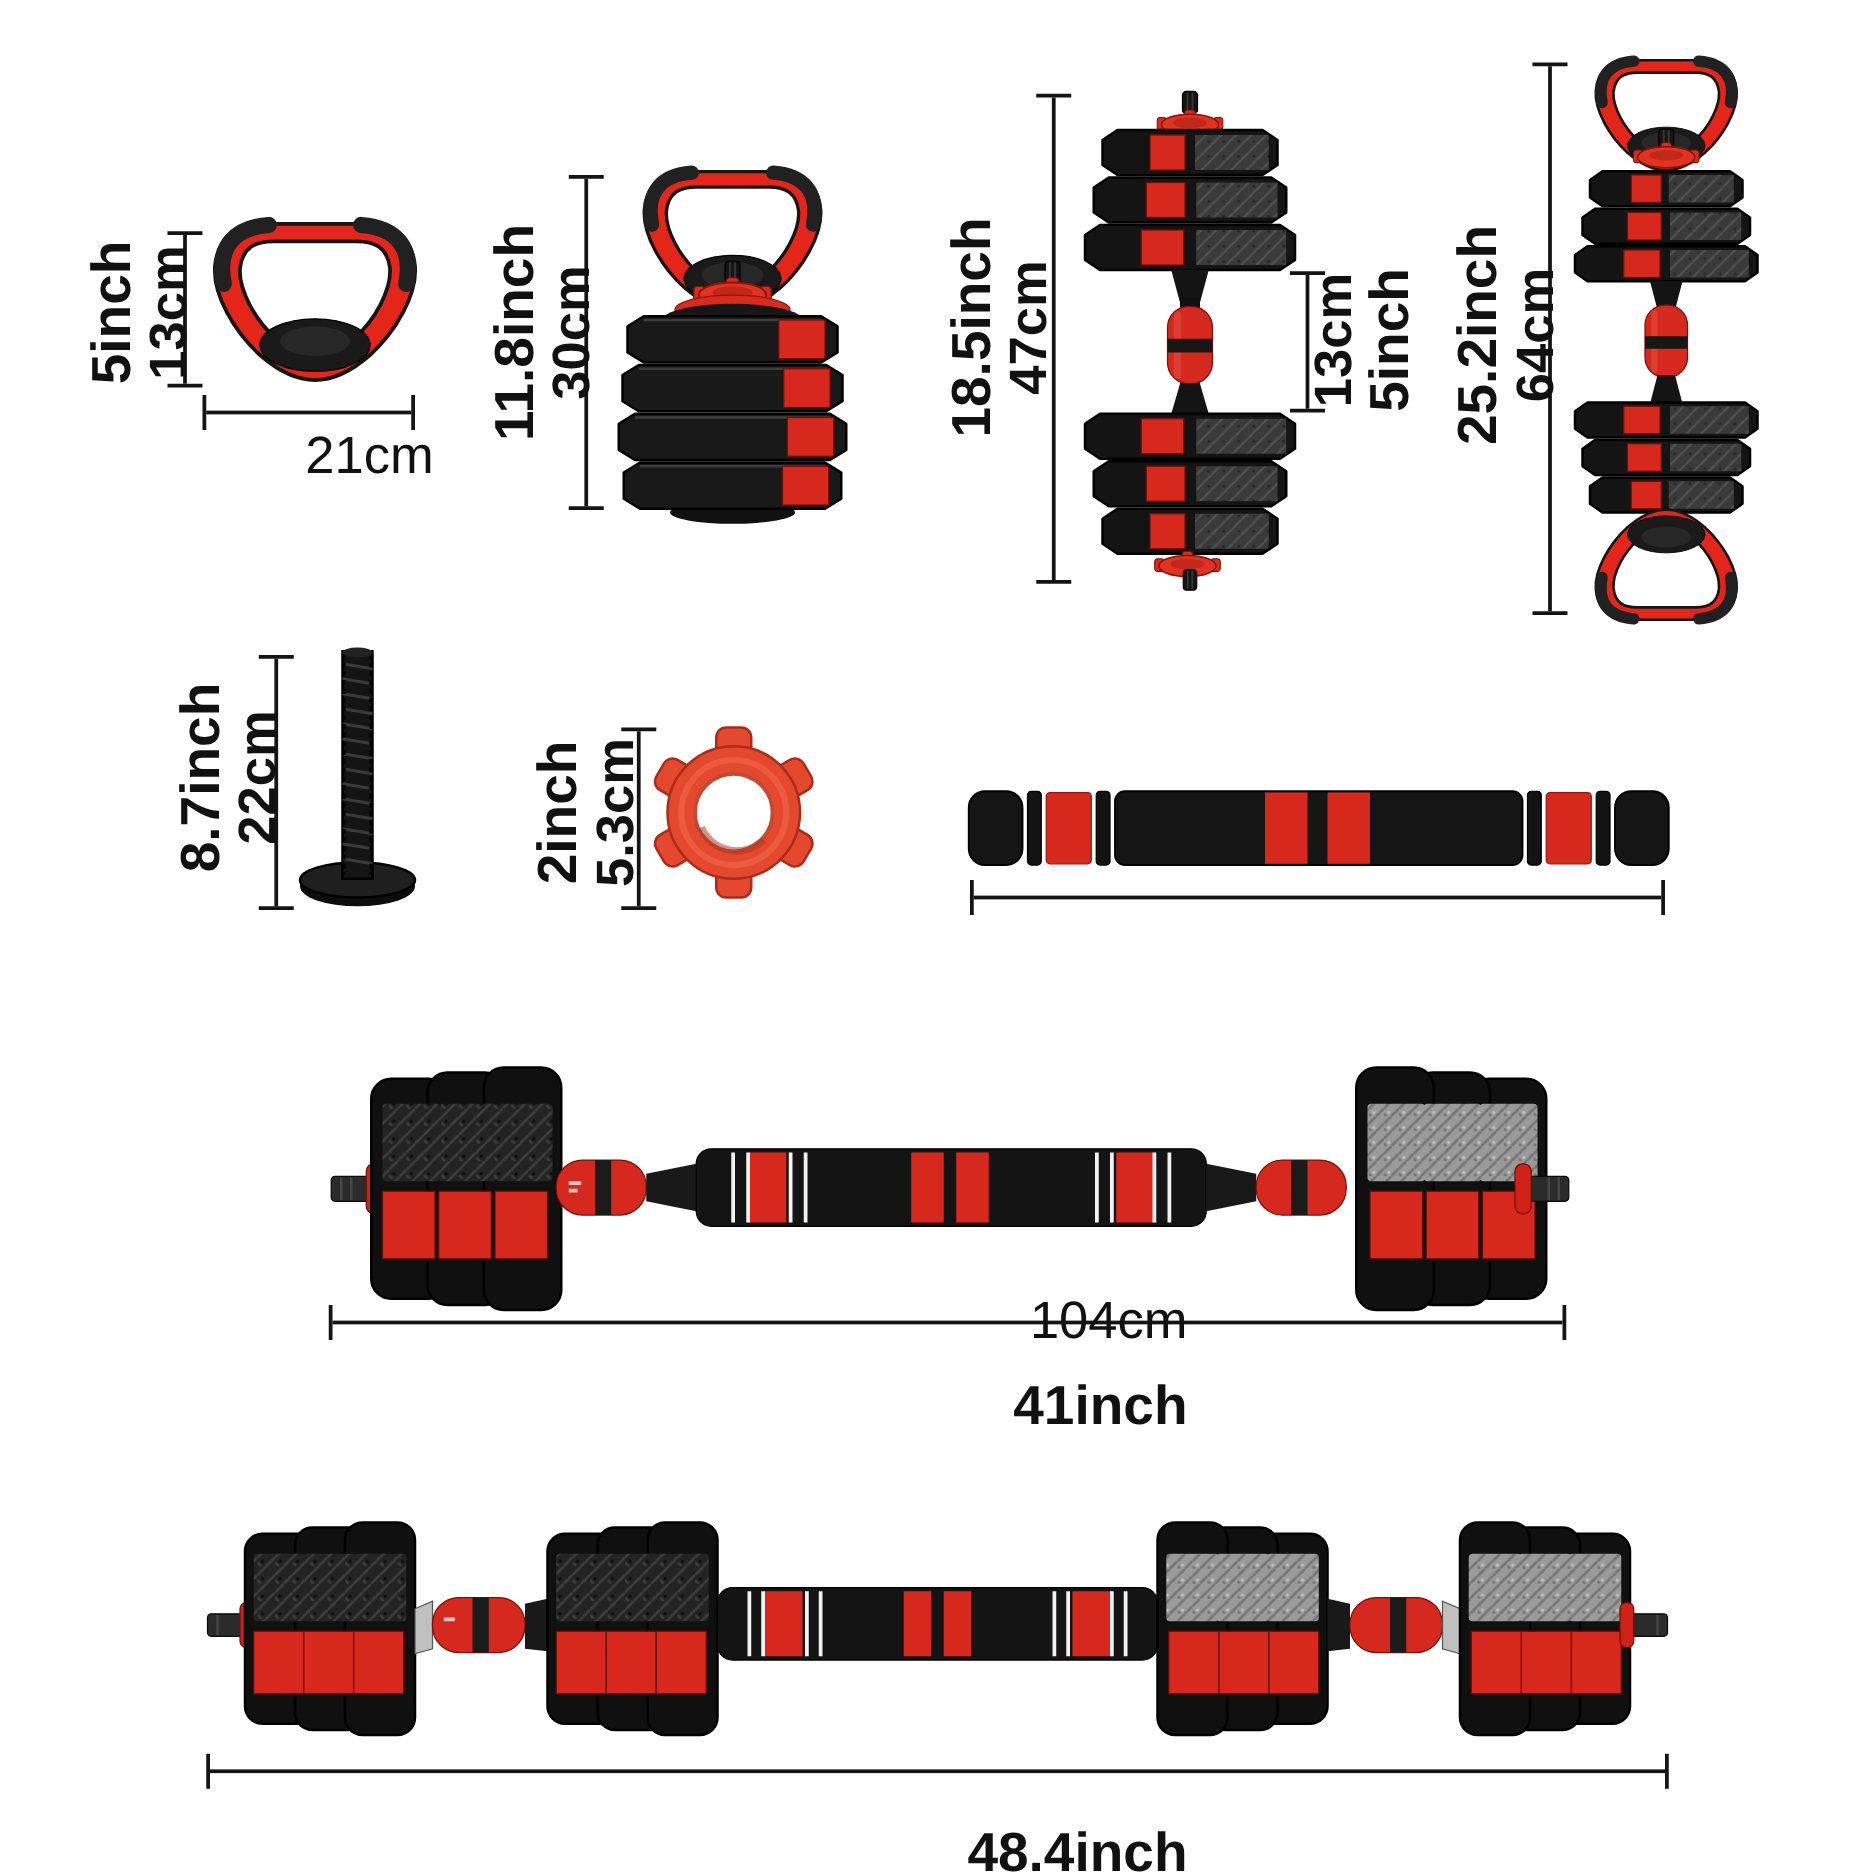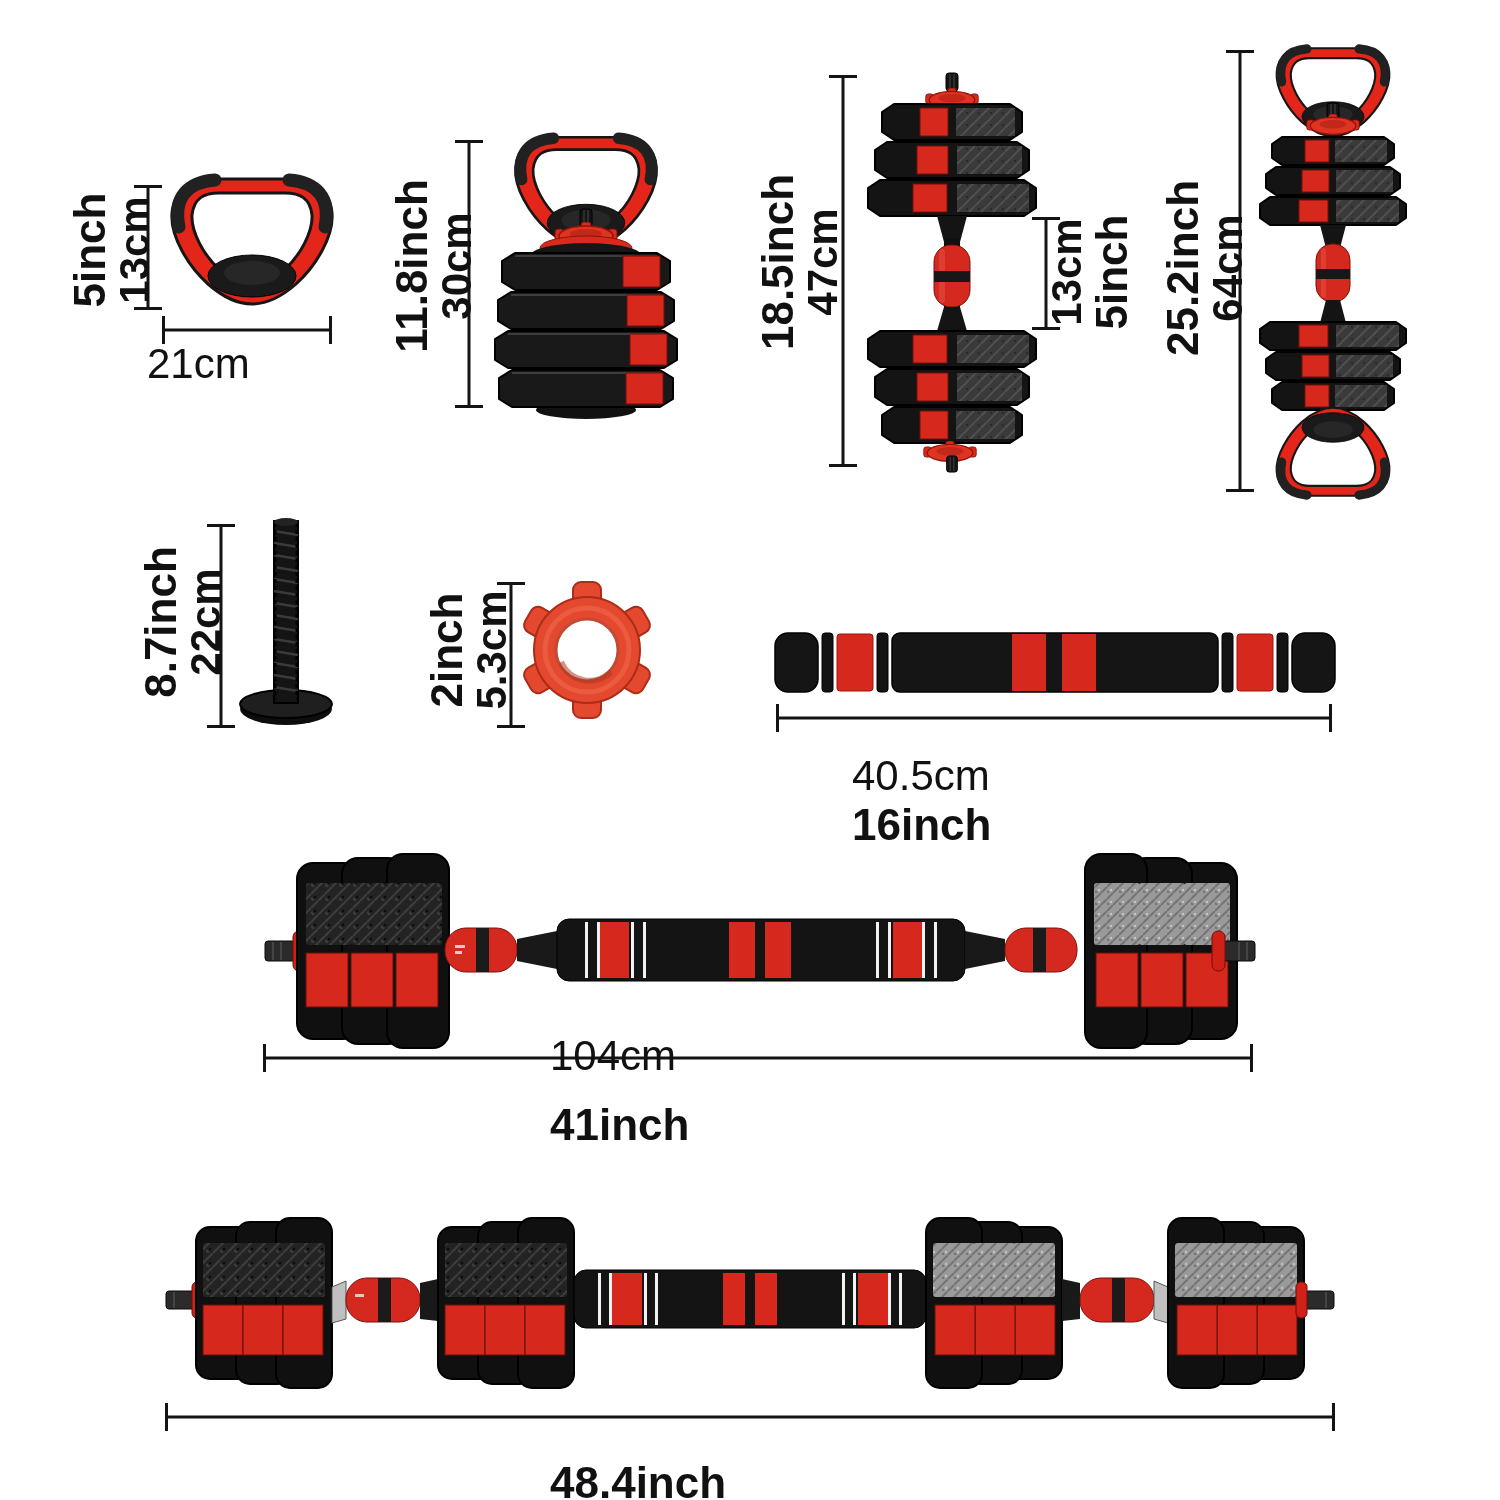--- a/index.html
+++ b/index.html
@@ -11,21 +11,21 @@
   .dimv::before{content:"";position:absolute;left:50%;transform:translateX(-50%);top:0;bottom:0;width:3px;background:#141414;}
   
   .dimh{position:absolute;height:28px;border-left:3px solid #141414;border-right:3px solid #141414;box-sizing:border-box;}
   .dimh::before{content:"";position:absolute;top:50%;transform:translateY(-50%);left:0;right:0;height:3px;background:#141414;}
   
   .vlab{position:absolute;display:flex;flex-direction:column;align-items:center;justify-content:center;
         transform:rotate(-90deg);text-align:center;line-height:1.05;white-space:nowrap;}
   .vlab .lin{font-size:44px;font-weight:800;}
   .vlab .lcm{font-size:42px;font-weight:700;}
   
-  .hlab{position:absolute;text-align:left;white-space:nowrap;}
+  .hlab{position:absolute;text-align:right;white-space:nowrap;}
   .hcm{font-size:42px;font-weight:500;}
   .hin{font-size:44px;font-weight:800;}
 </style>
 </head>
 <body>
 
 <div id="canvas">
 
   <svg width="0" height="0" style="position:absolute" aria-hidden="true">
     <defs>
@@ -232,22 +232,20 @@
     <rect x="107" y="8" width="11" height="59" rx="3" fill="#131313" stroke="#000"></rect>
     <rect x="122" y="8" width="326" height="59" rx="8" fill="#151515" stroke="#000" stroke-width="1.5"></rect>
     <rect x="242" y="9" width="34" height="57" fill="#d7281e"></rect>
     <rect x="292" y="9" width="34" height="57" fill="#d7281e"></rect>
     <rect x="452" y="8" width="11" height="59" rx="3" fill="#131313" stroke="#000"></rect>
     <rect x="467" y="9" width="36" height="57" rx="3" fill="#d7281e" stroke="#a01208"></rect>
     <rect x="507" y="8" width="11" height="59" rx="3" fill="#131313" stroke="#000"></rect>
     <rect x="522" y="8" width="43" height="59" rx="13" fill="#151515" stroke="#000" stroke-width="1.5"></rect>
   </svg>
   <div class="dimh" style="left:776px;top:704px;width:556px"></div>
-  <div class="hlab hcm" style="left:852px;top:752px;width:400px">40.5cm</div>
-  <div class="hlab hin" style="left:852px;top:800px;width:400px">16inch</div>
 
   <svg class="fig" style="left:255px;top:845px" width="1010" height="215" viewBox="0 0 1010 215">
 
     <rect x="10" y="96" width="32" height="20" rx="3" fill="#2b2b2b" stroke="#0a0a0a"></rect>
     <line x1="18" y1="97" x2="18" y2="115" stroke="#454545" stroke-width="2"></line>
     <line x1="26" y1="97" x2="26" y2="115" stroke="#454545" stroke-width="2"></line>
     <rect x="38" y="86" width="13" height="40" rx="6" fill="#cf2117" stroke="#70100a"></rect>
 
     <g stroke="#000" stroke-width="2">
       <rect x="42" y="18" width="62" height="176" rx="16" fill="#101010"></rect>

